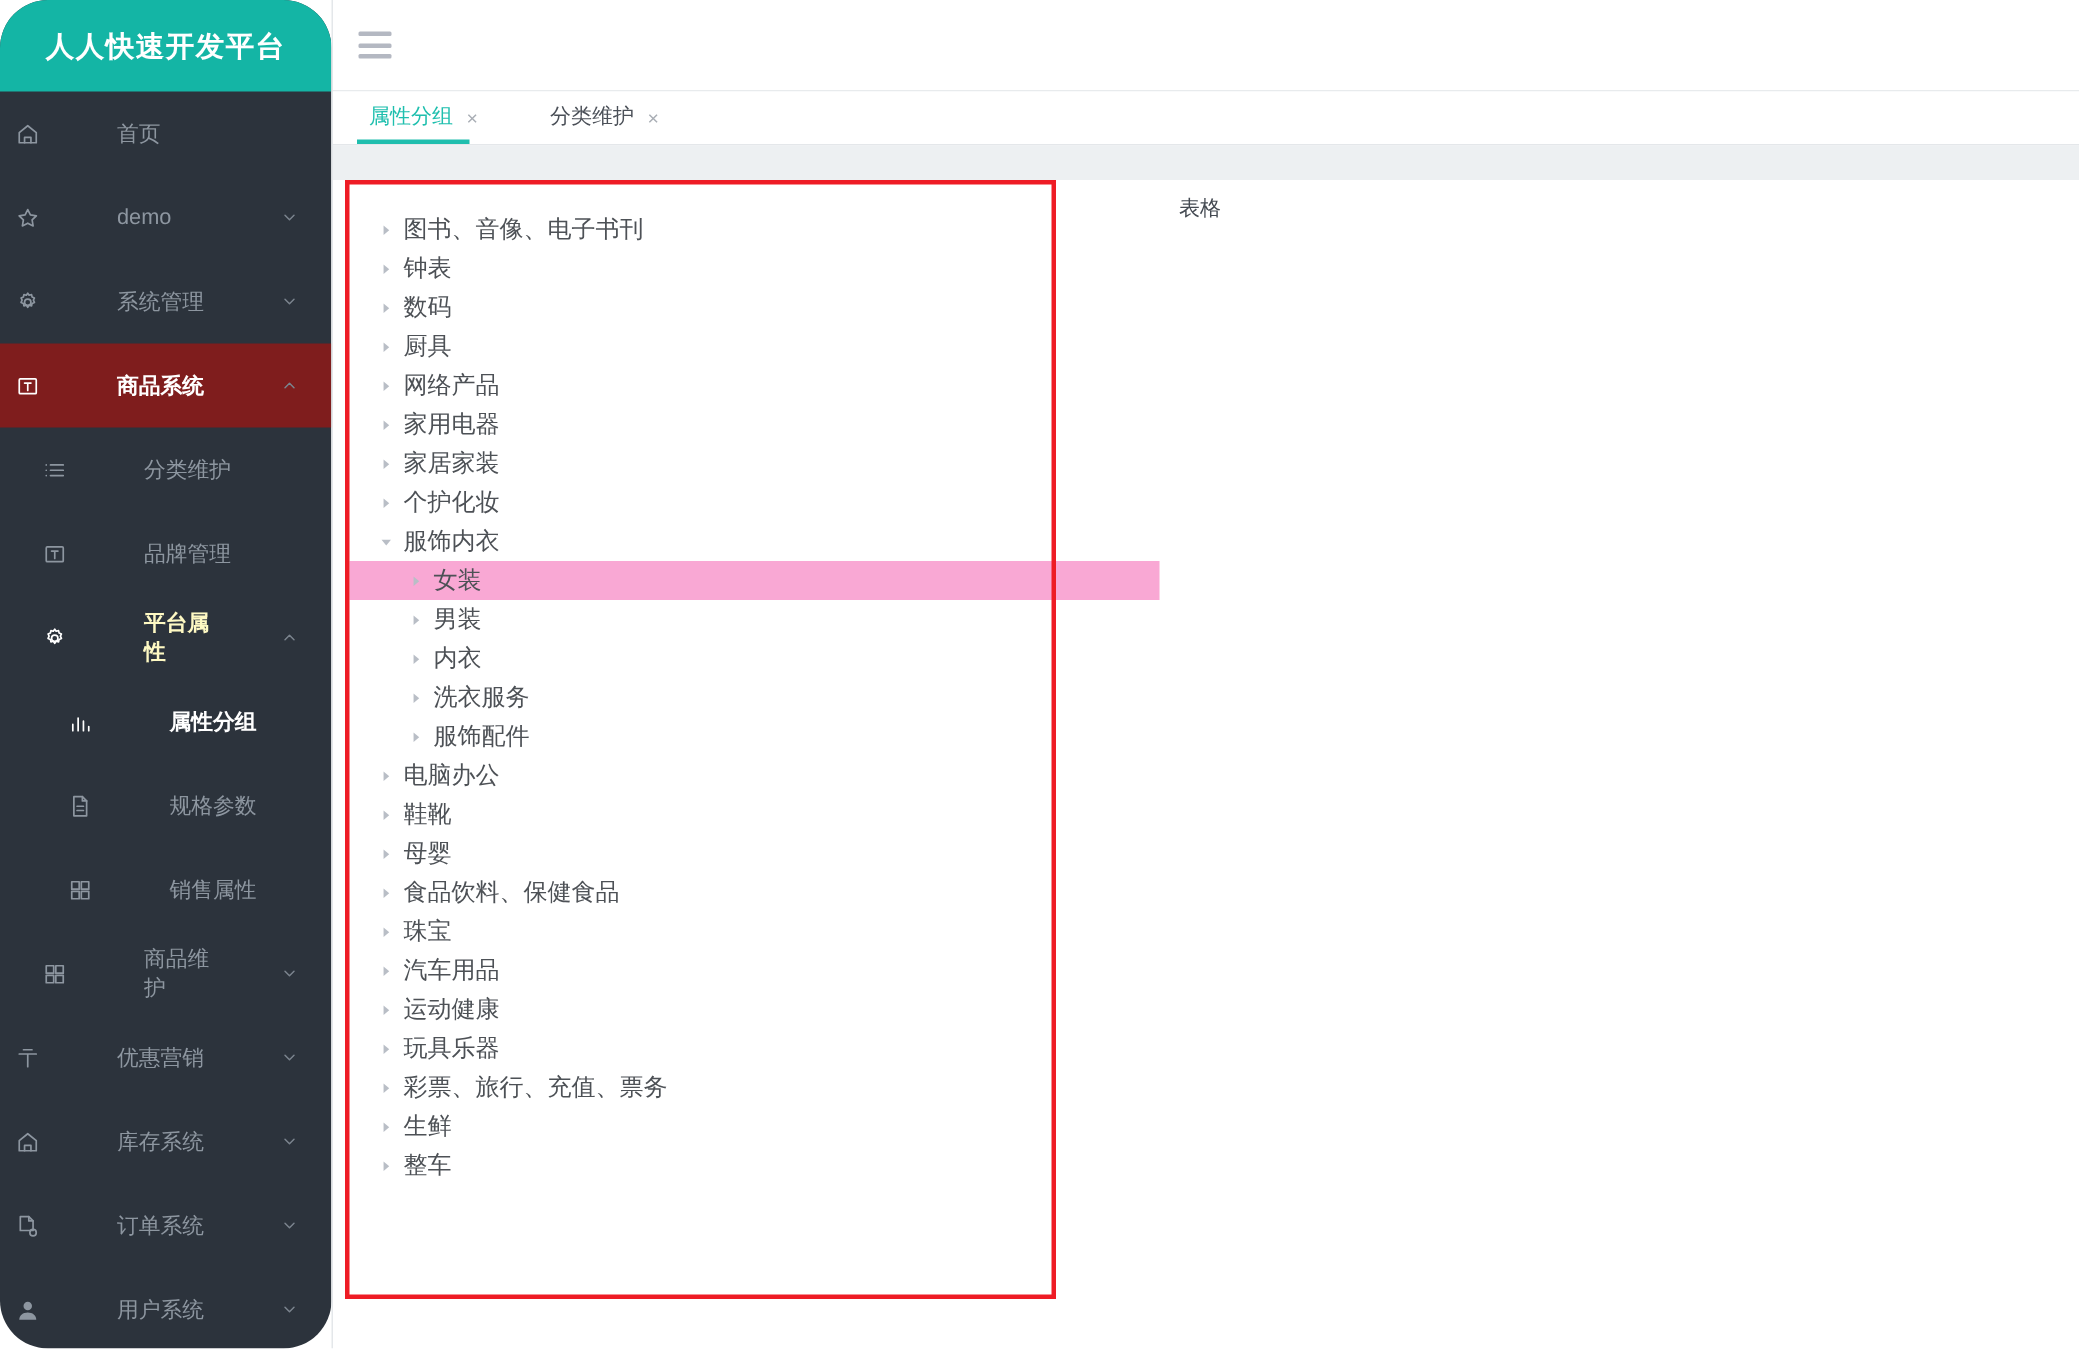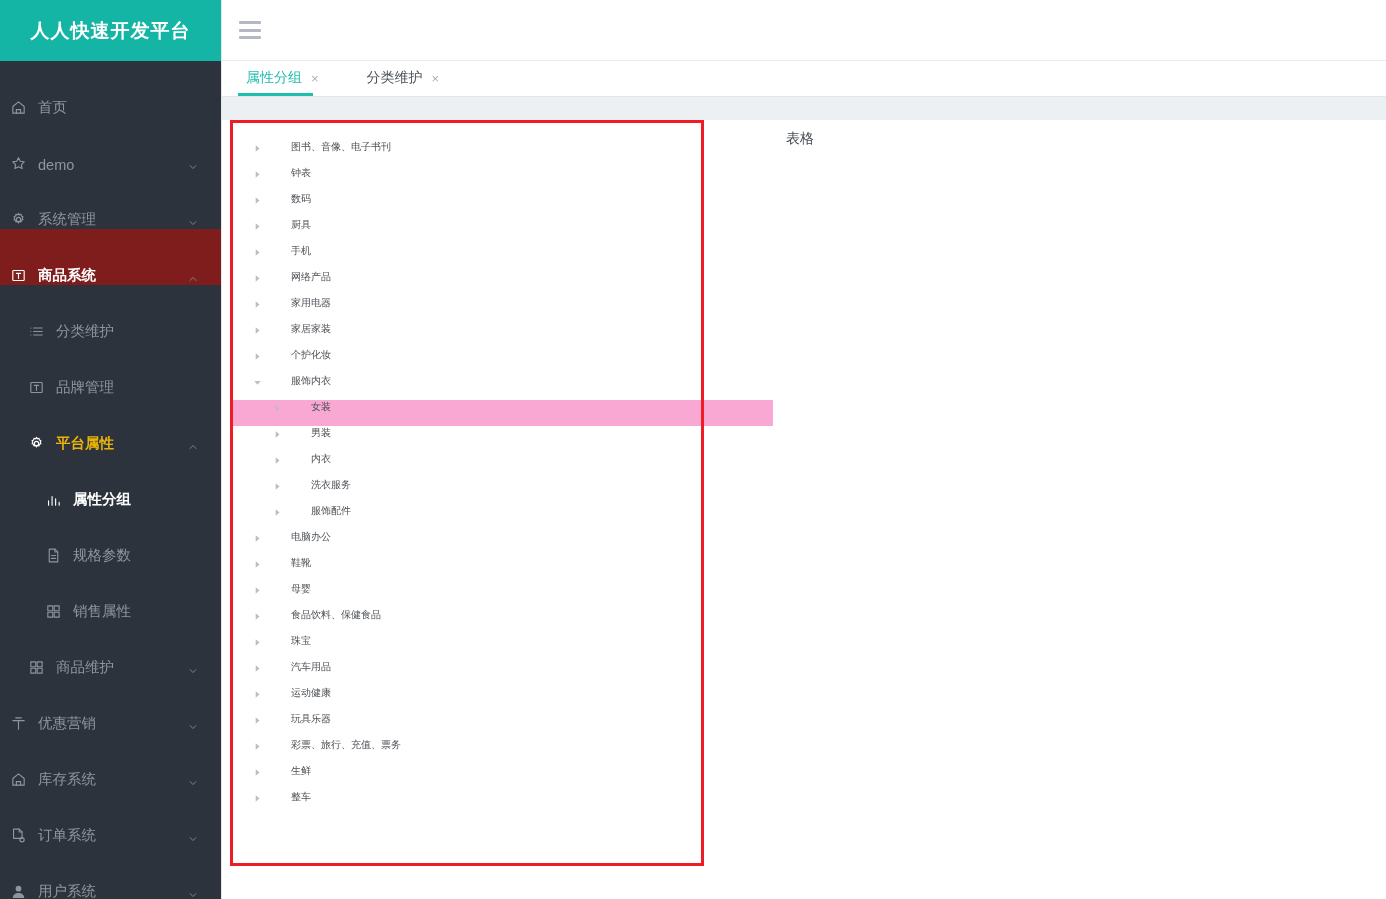--- a/index.html
+++ b/index.html
@@ -13,42 +13,44 @@
   #app { position: relative; width: 1386px; height: 899px; display: flex; }
 
   
   .sidebar {
     width: 221px;
     height: 899px;
     background: #2C333C;
     flex: 0 0 221px;
     overflow: hidden;
     position: relative;
+    border-radius: 32px;
   }
   .brand {
     height: 61px;
     background: #14B5A5;
     display: flex;
     align-items: center;
     justify-content: center;
     color: #ffffff;
     font-size: 19px;
     font-weight: bold;
     letter-spacing: 1px;
   }
   .nav { padding: 0; }
   .nav-item {
     height: 56px;
     display: flex;
-    align-items: flex-end;
+    align-items: center;
     padding-left: 10px;
     color: #8D96A0;
     font-size: 14.5px;
     cursor: pointer;
     position: relative;
+    gap: 40px;
   }
   .nav-item .ico {
     width: 28px; height: 20px;
     display: inline-flex;
     align-items: center;
     justify-content: flex-start;
     flex: 0 0 28px;
     color: #8D96A0;
   }
   .nav-item .lbl { flex: 1 1 auto; }
@@ -60,21 +62,21 @@
   }
   .nav-item.active-group {
     background: #7f1d1d;
     color: #ffffff;
     font-weight: bold;
   }
   .nav-item.active-group .ico { color: #ffffff; }
 
   
   .nav-item.lvl2 { padding-left: 28px; font-size: 14.5px; }
-  .nav-item.lvl2.open { color: #eab308; font-weight: bold; }
+  .nav-item.lvl2.open { color: #fef9c3; font-weight: bold; }
   .nav-item.lvl2.open .ico { color: #ffffff; }
   
   .nav-item.lvl3 { padding-left: 45px; font-size: 14.5px; }
   .nav-item.lvl3.selected { color: #ffffff; font-weight: bold; }
   .nav-item.lvl3.selected .ico { color: #ffffff; }
 
   svg.gi { display:block; }
 
   
   .main {
@@ -165,26 +167,26 @@
     position: absolute;
     left: 11px;
     top: 3px;
     width: 540px;
     padding-top: 17px;
     z-index: 2;
   }
   .tnode {
     height: 26px;
     display: flex;
-    font-size: 10px;
+    align-items: center;
+    font-size: 16px;
     color: #4D5156;
     cursor: pointer;
     padding-left: 16px;
     white-space: nowrap;
-    gap: 22px;
   }
   .tnode.child { padding-left: 36px; }
   .tnode.hovered { background: #f9a8d4; }
   .tarrow {
     width: 16px; height: 16px;
     flex: 0 0 16px;
     display: inline-flex;
     align-items: center;
     justify-content: center;
     color: #B9BEC6;
@@ -451,28 +453,20 @@
               </svg>
             </span>
             <span class="tlabel">厨具</span>
           </div>
           <div class="tnode">
             <span class="tarrow">
               <svg width="9" height="9" viewBox="0 0 10 10">
                 <path d="M3 1.5L7.2 5 3 8.5z" fill="currentColor"></path>
               </svg>
             </span>
-            <span class="tlabel">手机</span>
-          </div>
-          <div class="tnode">
-            <span class="tarrow">
-              <svg width="9" height="9" viewBox="0 0 10 10">
-                <path d="M3 1.5L7.2 5 3 8.5z" fill="currentColor"></path>
-              </svg>
-            </span>
             <span class="tlabel">网络产品</span>
           </div>
           <div class="tnode">
             <span class="tarrow">
               <svg width="9" height="9" viewBox="0 0 10 10">
                 <path d="M3 1.5L7.2 5 3 8.5z" fill="currentColor"></path>
               </svg>
             </span>
             <span class="tlabel">家用电器</span>
           </div>

